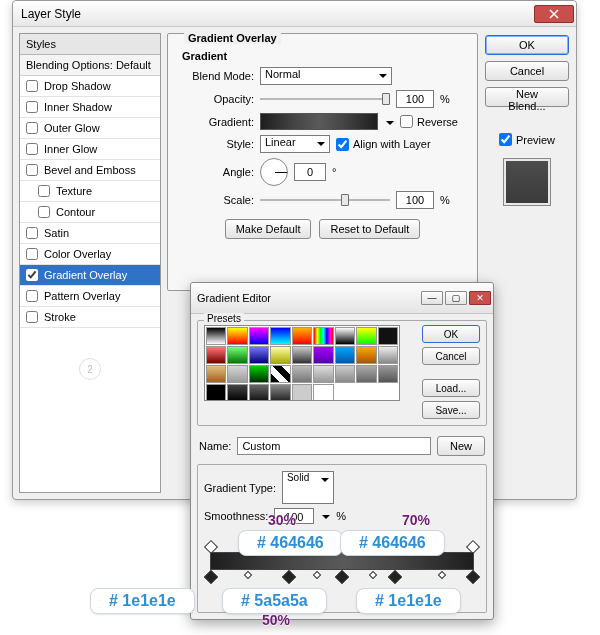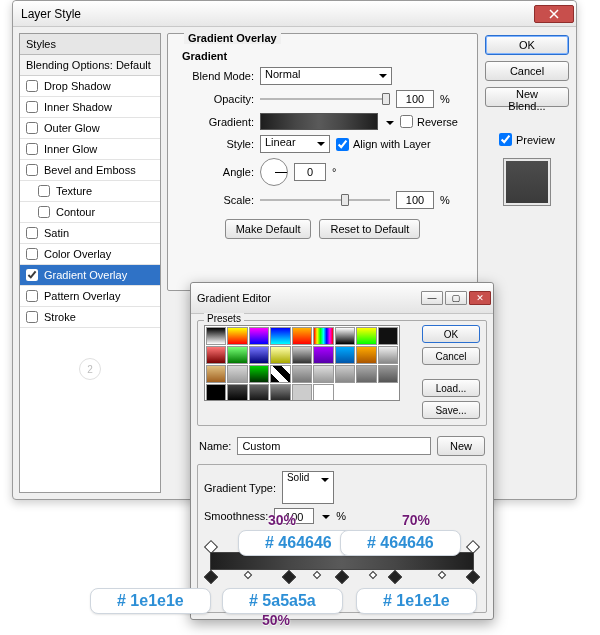--- a/index.html
+++ b/index.html
@@ -77,21 +77,21 @@
   .ge-smooth-row { display:flex; align-items:center; gap:6px; font-size:11px; margin-top:4px; }
 
   .ge-track-wrap { margin-top:14px; position:relative; height:54px; }
   .ge-track { position:absolute; left:6px; right:6px; top:14px; height:18px; border:1px solid #444; background: linear-gradient(90deg,#1e1e1e 0%,#464646 30%,#5a5a5a 50%,#464646 70%,#1e1e1e 100%); }
   .stop-top, .stop-bot { position:absolute; width:10px; height:10px; background:#fff; border:1px solid #333; transform: rotate(45deg); }
   .stop-top { top:4px; }
   .stop-bot { top:34px; background:#222; }
   .midmark { position:absolute; top:34px; width:6px; height:6px; border:1px solid #333; background:#fff; transform:rotate(45deg); }
 
   
-  .anno { position:absolute; background:#fff; border:1px solid #cfd6de; border-radius:8px; padding:4px 26px; font: bold 16px/1 "Segoe UI", Arial; color:#2d8fd6; box-shadow: 0 1px 2px rgba(0,0,0,.1); white-space:nowrap; }
+  .anno { position:absolute; background:#fff; border:1px solid #cfd6de; border-radius:8px; padding:4px 18px; font: bold 16px/1 "Segoe UI", Arial; color:#2d8fd6; box-shadow: 0 1px 2px rgba(0,0,0,.1); white-space:nowrap; }
   .anno.pct { font-size:14px; color:#701a75; padding:1px 4px; border:none; background:transparent; box-shadow:none; text-shadow: 0 1px 1px rgba(255,255,255,.9), 0 0 2px #fff; }
 </style>
 </head>
 <body>
 
 <div class="ls-dialog">
   <div class="ls-titlebar">
     <span>Layer Style</span>
     <div class="ls-close">
       <svg viewBox="0 0 10 10">

